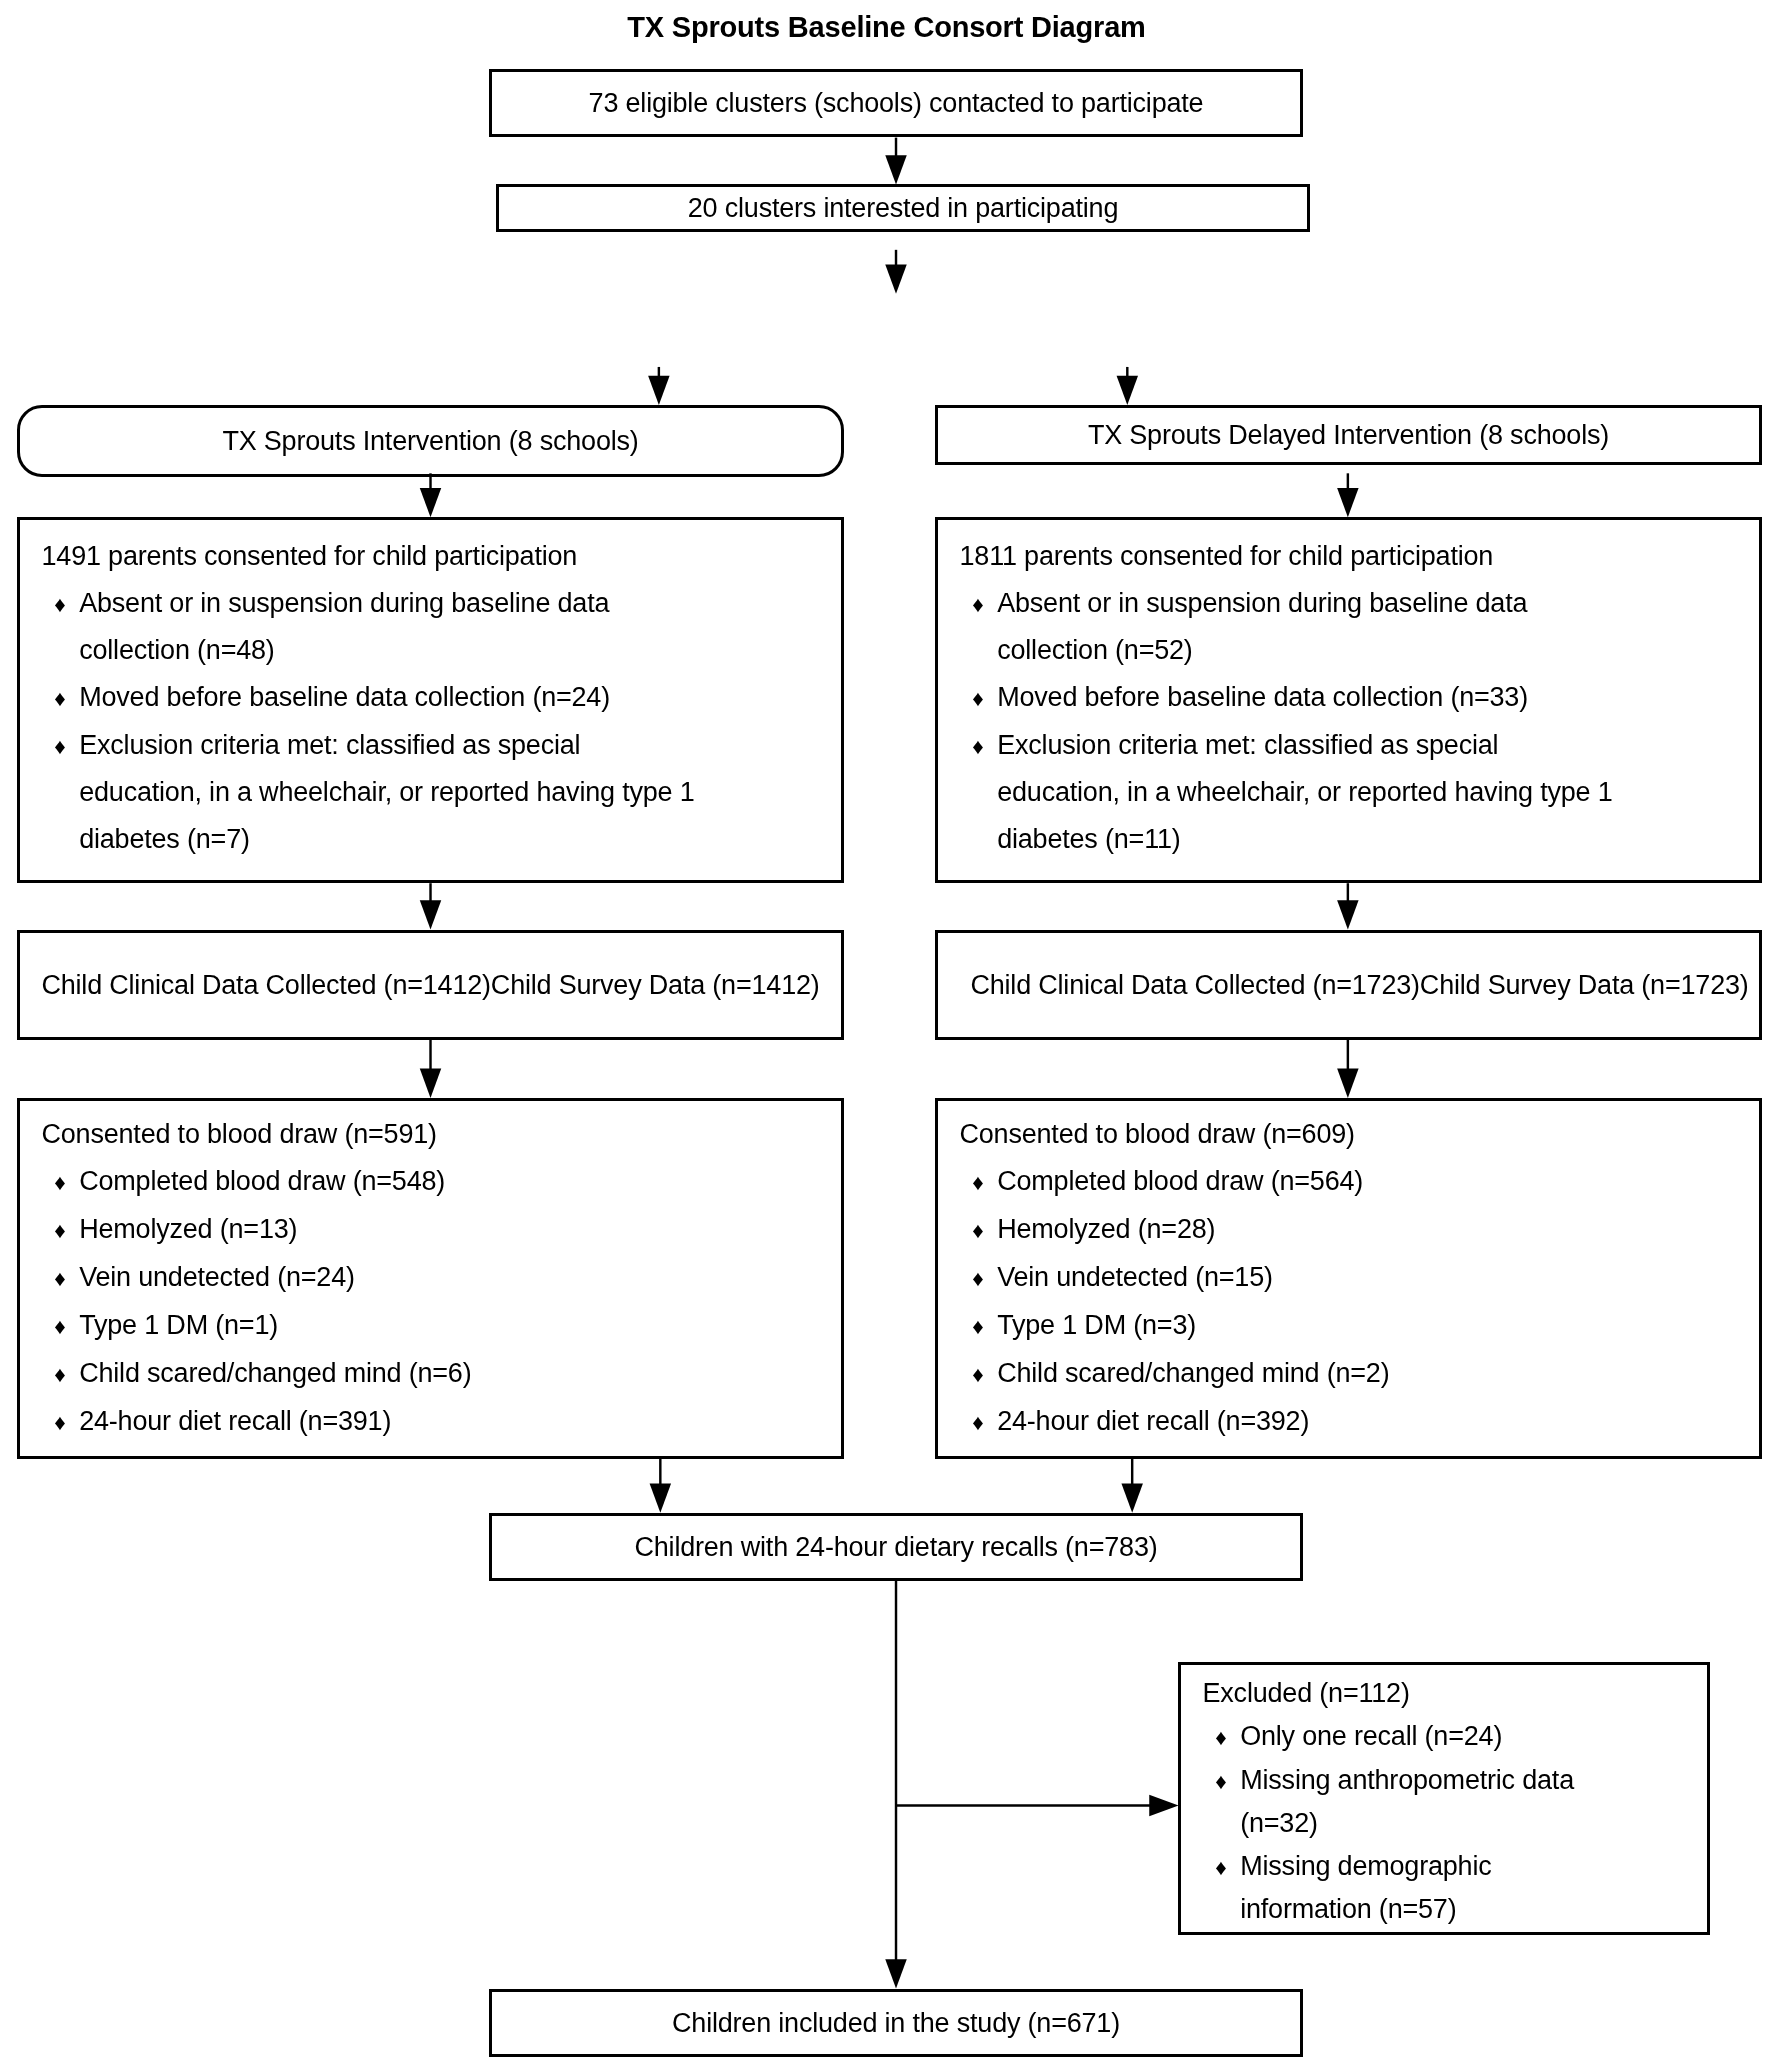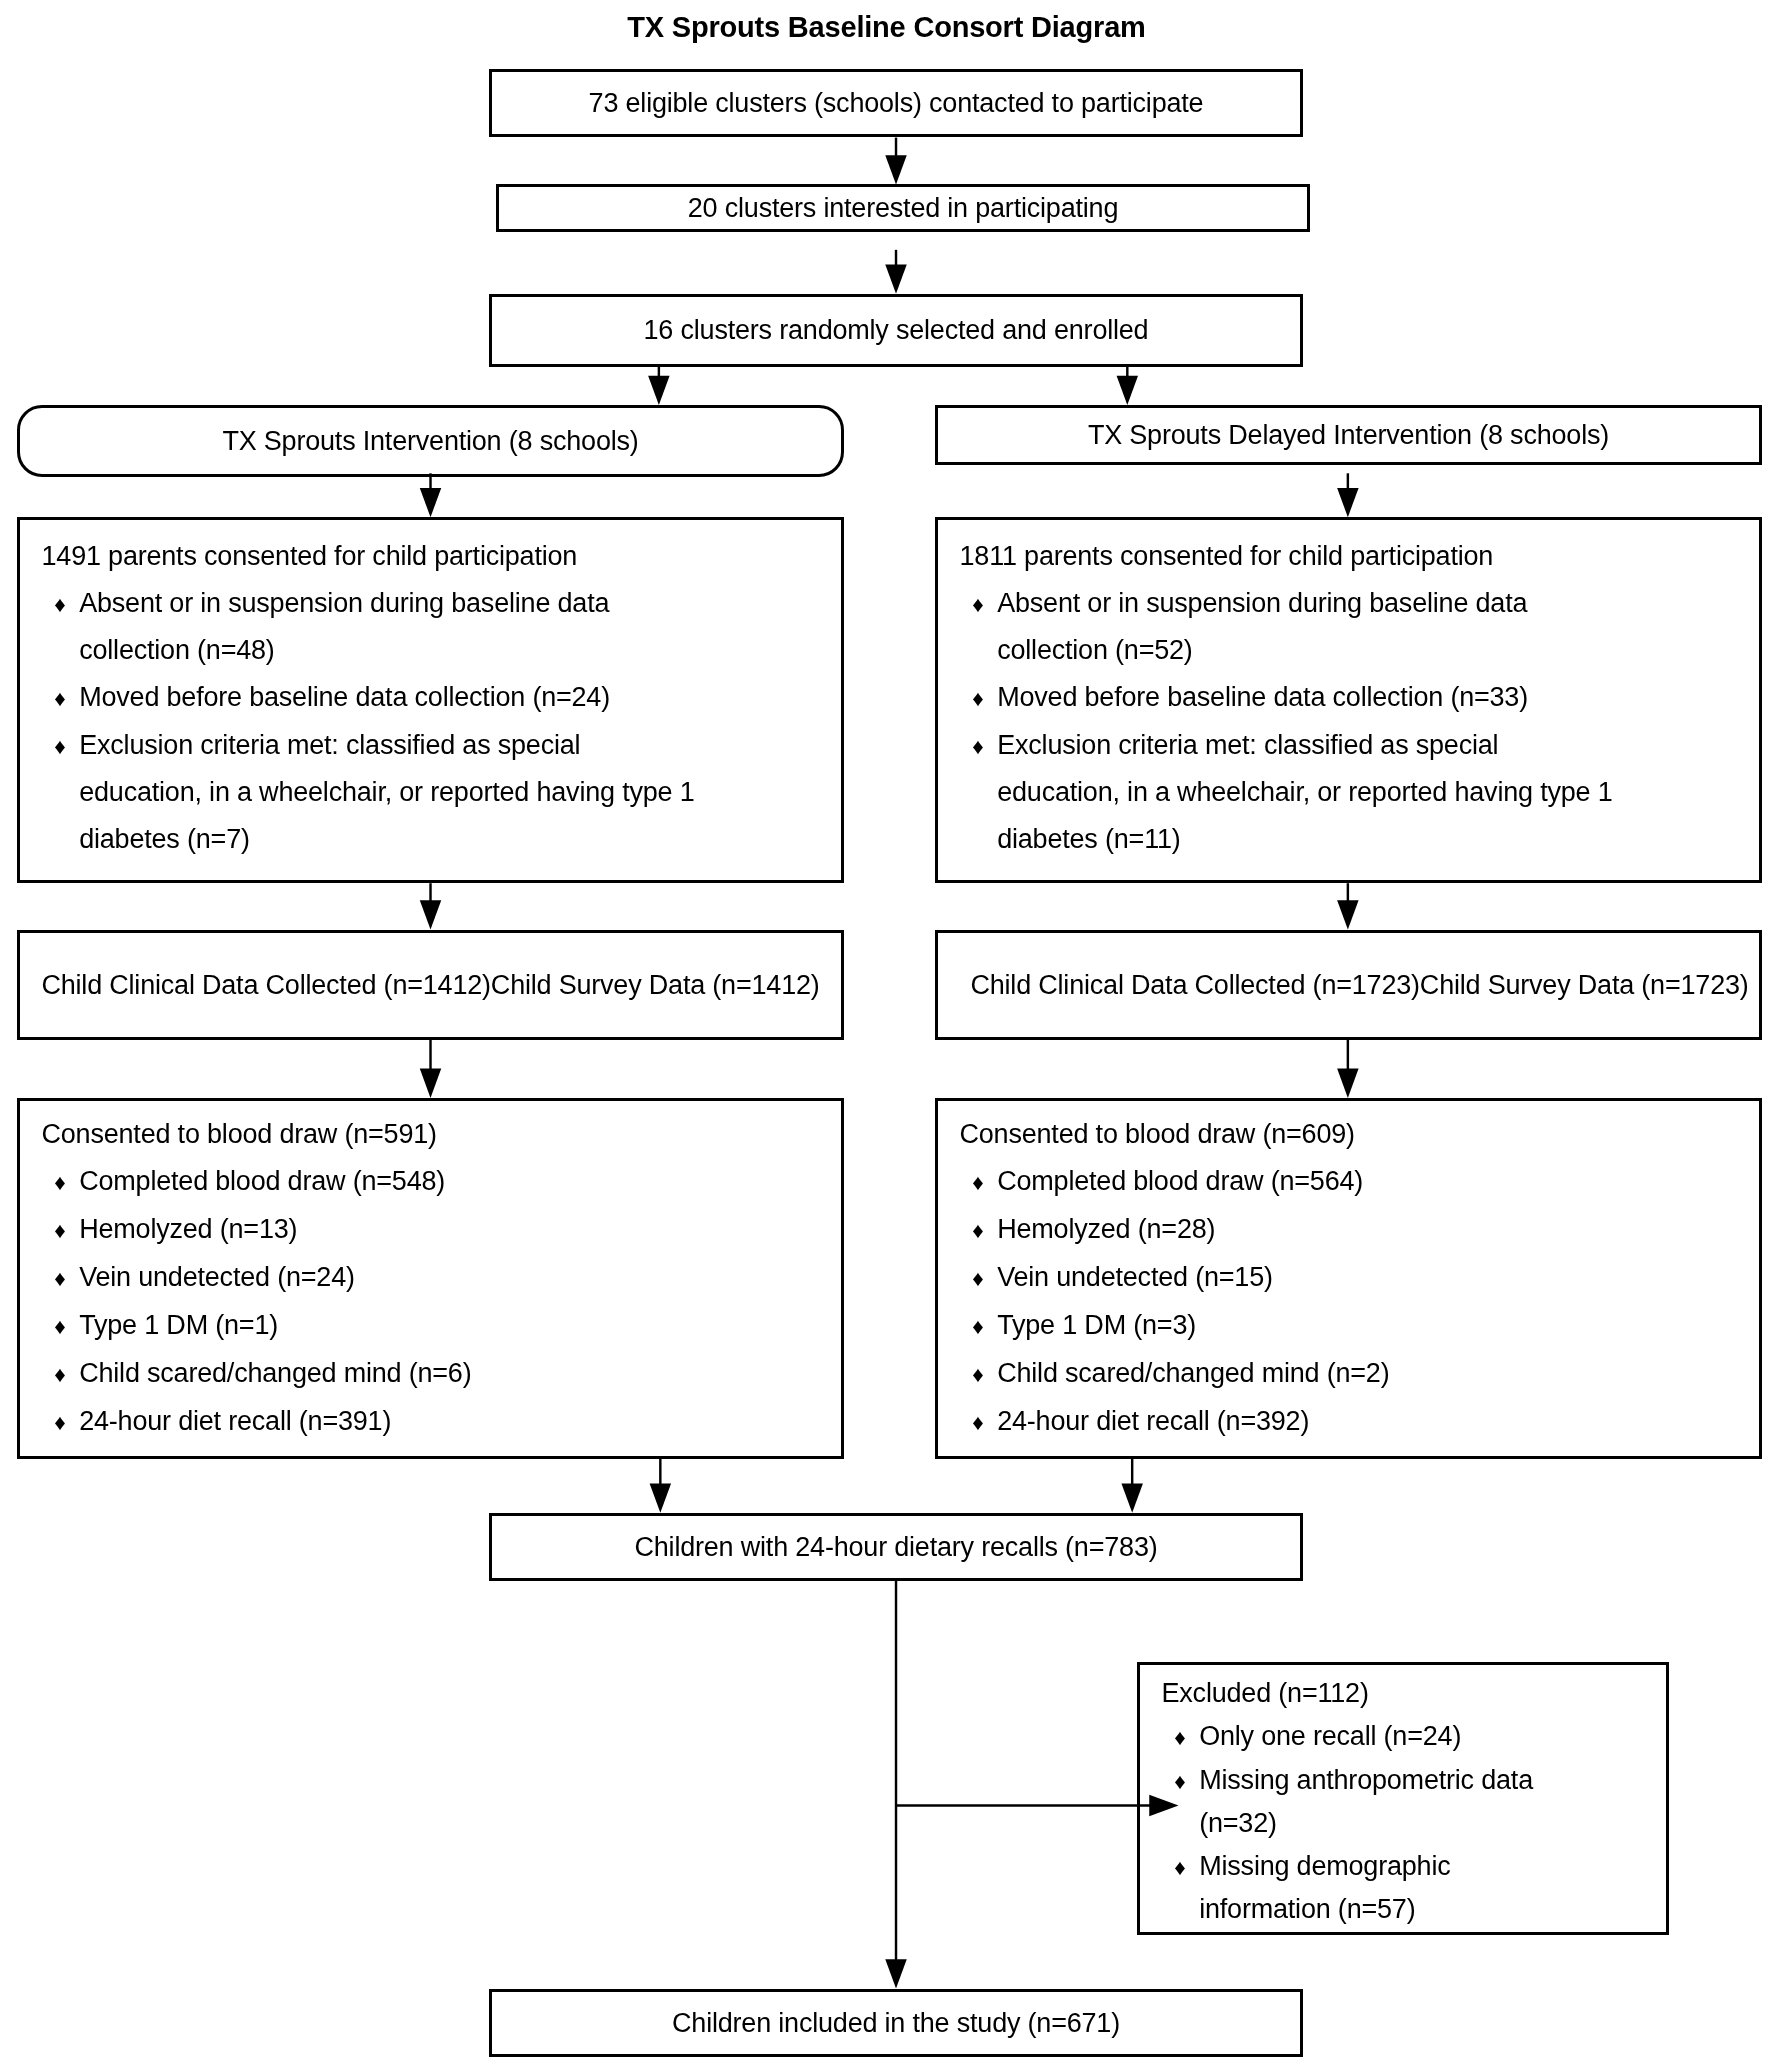--- a/index.html
+++ b/index.html
@@ -51,23 +51,20 @@
   <div id="title">TX Sprouts Baseline Consort Diagram</div>
 
   <div class="box center" style="left:489px; top:69px; width:814px; height:68px;">
     <span>73 eligible clusters (schools) contacted to participate</span>
   </div>
 
   <div class="box center" style="left:489px; top:184px; width:814px; height:48px;margin-left:7px;">
     <span>20 clusters interested in participating</span>
   </div>
 
-  <div class="box center" style="left:489px; top:294px; width:814px; height:73px;">
-    <span>16 clusters randomly selected and enrolled</span>
-  </div>
 
   <div class="box center" style="left:17px; top:405px; width:827px; height:72px;border-radius:25px;">
     <span>TX Sprouts Intervention (8 schools)</span>
   </div>
 
   <div class="box center" style="left:935px; top:405px; width:827px; height:60px;">
     <span>TX Sprouts Delayed Intervention (8 schools)</span>
   </div>
 
   <div class="box listbox" style="left:17px; top:517px; width:827px; height:366px;">
@@ -165,21 +162,21 @@
     <div class="bullet">
       <span class="diamond">♦</span>
       <span class="btext">24-hour diet recall (n=392)</span>
     </div>
   </div>
 
   <div class="box center" style="left:489px; top:1513px; width:814px; height:68px;">
     <span>Children with 24-hour dietary recalls (n=783)</span>
   </div>
 
-  <div class="box listbox" id="box-excluded" style="left:1137px; top:1662px; width:532px; height:273px;">
+  <div class="box listbox" id="box-excluded" style="left:1178px; top:1662px; width:532px; height:273px;">
     <div class="hdr">Excluded (n=112)</div>
     <div class="bullet">
       <span class="diamond">♦</span>
       <span class="btext">Only one recall (n=24)</span>
     </div>
     <div class="bullet">
       <span class="diamond">♦</span>
       <span class="btext">Missing anthropometric data (n=32)</span>
     </div>
     <div class="bullet">

